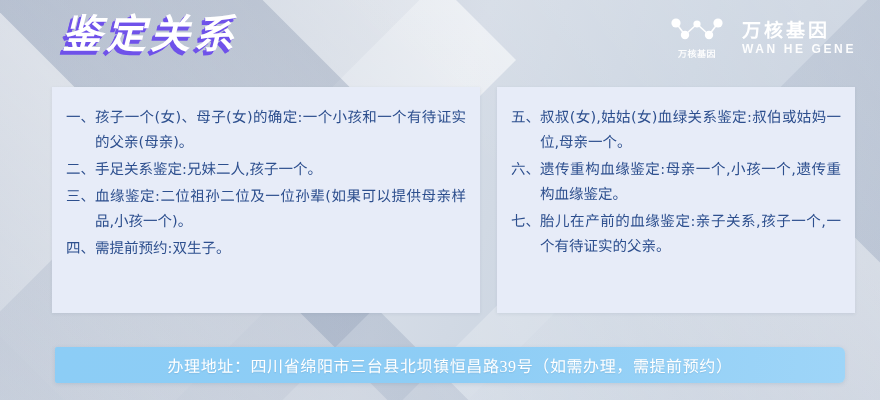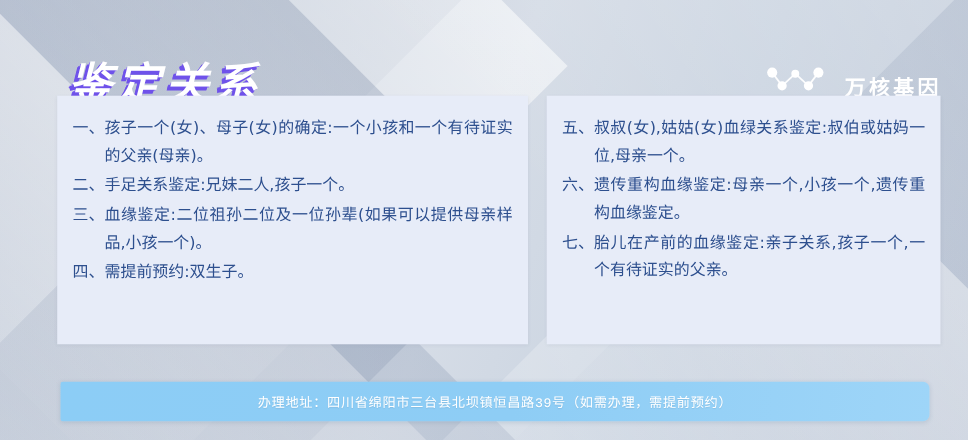--- a/index.html
+++ b/index.html
@@ -74,21 +74,21 @@
     left: -40px; top: -360px;
     width: 480px; height: 480px;
     background: linear-gradient(180deg, rgba(150,163,186,0.42), rgba(150,163,186,0.05));
     transform: rotate(45deg);
   }
 
   
   .header {
     position: absolute;
     left: 0; top: 0;
-    width: 880px; height: 86px; margin-top: 43px;
+    width: 880px; height: 86px;
   }
 
   .poster-title {
     position: absolute;
     left: 62px;
     top: 14px;
     font-family: "DejaVu Serif", "Liberation Serif", serif;
     font-size: 40px;
     font-weight: 700;
     font-style: italic;
@@ -199,24 +199,24 @@
     height: 36px;
     border-radius: 2px 6px 6px 2px;
     background: linear-gradient(95deg, #8ccdf6 0%, #8ecdf5 52%, #9ed5f8 100%);
     box-shadow: 0 1px 4px rgba(90,120,150,0.18);
     display: flex;
     align-items: center;
     justify-content: center;
   }
   .address-text {
     color: #ffffff;
-    font-size: 12px;
+    font-size: 16px;
     letter-spacing: 0.6px;
     white-space: nowrap;
-    font-family: Liberation Mono, monospace;
+    font-family: Liberation Serif, serif;
     text-shadow: 0 1px 1px rgba(90,130,165,0.22);
   }
 </style>
 </head>
 <body>
 
 <div id="poster">
 
   <div class="facet facet-h"></div>
   <div class="facet facet-a"></div>
@@ -247,20 +247,21 @@
               <circle cx="41" cy="19" r="4.2"></circle>
               <circle cx="50" cy="7" r="4.6"></circle>
             </g>
           </svg>
         </span>
         <span class="brand-mark-text">万核基因</span>
       </div>
 
       <div class="brand-words">
         <span class="brand-cn">万核基因</span>
+        <span class="brand-en">WAN HE GENE</span>
       </div>
     </div>
   </div>
 
   <div class="panels">
 
     <div class="panel panel-left">
       <ol>
         <li>
           <span class="item-num">一、</span>

